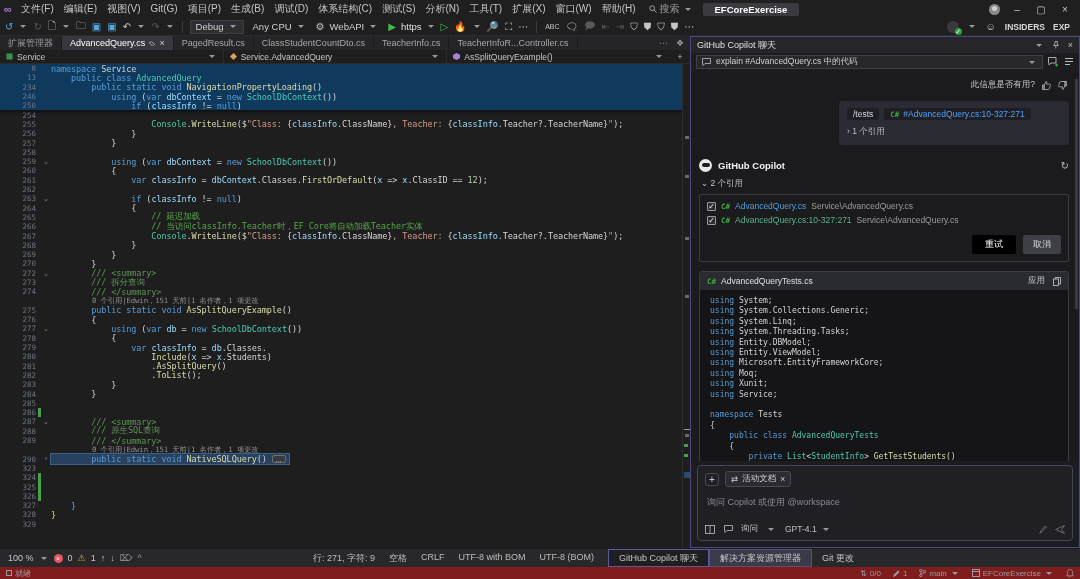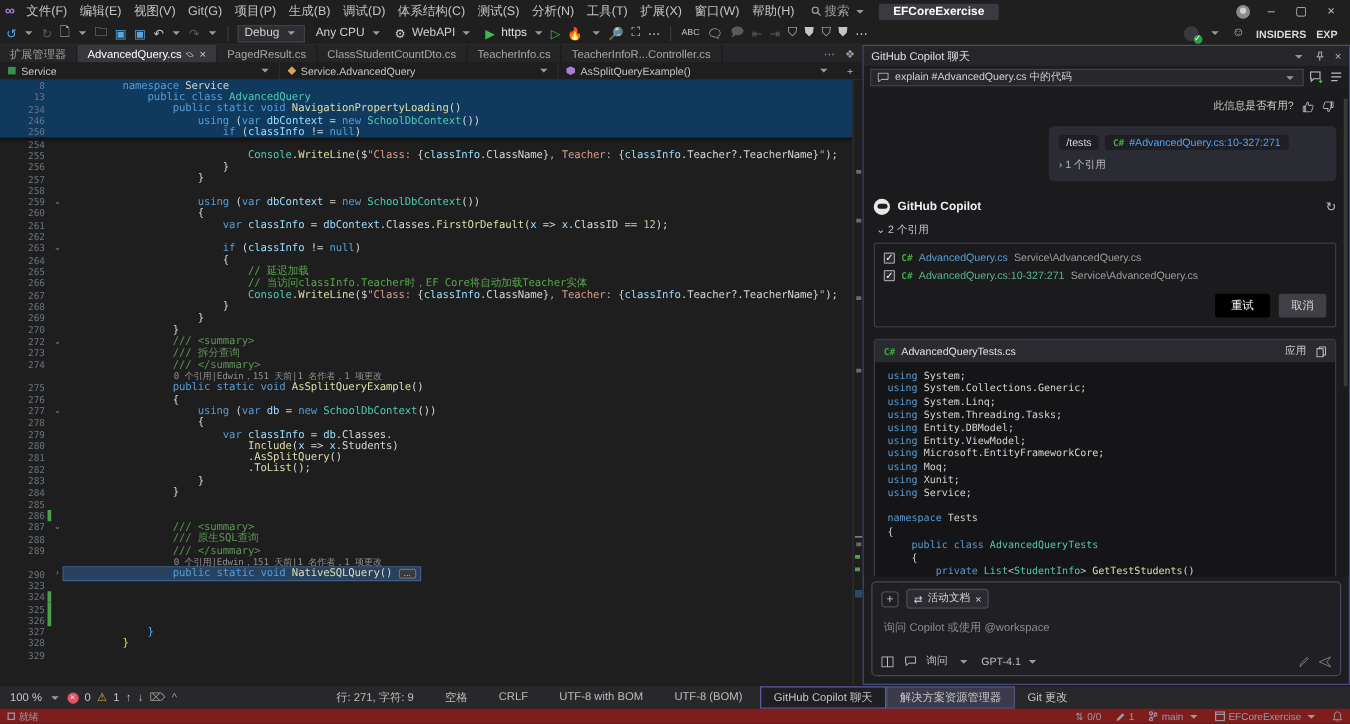--- a/index.html
+++ b/index.html
@@ -66,21 +66,21 @@
   #editor { position:absolute; left:0; top:64px; width:690px; height:484px; background:#1e1e1e; overflow:hidden; }
   #sticky { position:absolute; left:0; top:0; width:682px; background:#0f3a5e;
     box-shadow:0 2px 3px rgba(0,0,0,.5); z-index:3; }
   #code-lines { position:absolute; left:0; top:46.5px; width:682px; }
   .cl { display:flex; align-items:center; height:9.3px; white-space:pre; position:relative; }
   .cl .gut { width:38px; flex:none; text-align:right; color:#6b7480;
     font-family:"DejaVu Sans Mono", monospace; font-size:7.5px; padding-right:2px; }
   .cl .bar { width:3px; height:9.3px; flex:none; background:transparent; }
   .cl .bar.on { background:#4b9e4b; }
   .cl .fold { width:10px; flex:none; color:#8a8a8a; font-size:7px; text-align:center; line-height:9.3px;}
-  .cl .code { font-family:"DejaVu Sans Mono", monospace; font-size:8.5px; letter-spacing:-0.1px;margin-left:47px; }
+  .cl .code { font-family:"DejaVu Sans Mono", monospace; font-size:8.5px; letter-spacing:-0.1px; }
   .cl.lens .code { font-size:7.3px; color:#8f8f8f; padding-left:41px; }
   .cl.current { outline:1px solid #4e4e55; outline-offset:-1px; }
   .cl.selected .codewrap { background:#27415f; outline:1px solid #3c5f85; padding-right:3px; }
   .codewrap { display:flex; align-items:center; }
   .collapse-badge { font-size:7px; color:#d0d0d0; background:#3a3a3e; border:1px solid #6e6e6e;
     border-radius:2px; padding:0 3px; margin-left:5px; line-height:7px; height:8px; }
   .pencil { position:absolute; left:2px; top:0; width:9px; height:9px; }
   .tk-k{color:#569cd6} .tk-t{color:#4ec9b0} .tk-m{color:#dcdcaa} .tk-v{color:#9cdcfe}
   .tk-s{color:#d69d85} .tk-c{color:#57a64a} .tk-d{color:#5d9455} .tk-n{color:#b5cea8}
   .tk-p{color:#d4d4d4} .tk-by{color:#ffd757} .tk-bb{color:#4fb0ff}
@@ -92,21 +92,21 @@
   .sb-mark.line { background:#9a9a9a; height:1px; width:6px; left:1px; }
   .sb-mark.blue { background:#2a4a6a; height:6px; width:6px; left:1px; }
 
   
   #editor-bar { position:absolute; left:0; top:548px; width:1080px; height:19px;
     background:#28282b; border-top:1px solid #1b1b1b; display:flex; align-items:center; font-size:9px; }
   #zoom-box { display:flex; align-items:center; gap:5px; padding:0 8px; color:#c5c5c5; }
   .err-ic { display:inline-block; width:9px; height:9px; border-radius:50%; background:#e05561;
     color:#fff; font-size:7px; line-height:9px; text-align:center; }
   .warn-ic { color:#d7ba3d; font-size:9px; }
-  #doc-status { display:flex; gap:25px; color:#bdbdbd; margin-left:auto; padding-right:14px; }
+  #doc-status { display:flex; gap:14px; color:#bdbdbd; margin-left:auto; padding-right:14px; }
   #tool-tabs { display:flex; align-items:stretch; height:100%; width:472px; flex:none; font-size:9px; }
   .tool-tab { display:flex; align-items:center; padding:0 10px; color:#c5c5c5; }
   .tool-tab.active { border:1px solid #5b5b9e; background:#1f1f23; }
   .tool-tab.focus { background:#3a3a4a; border:1px solid #52527a; }
 
   
   #statusbar { position:absolute; left:0; top:567px; width:1080px; height:12px;
     background:#7f1d1d; display:flex; align-items:center; font-size:8px; color:#9a9aa5; padding:0 6px; }
   .sb-item { display:flex; align-items:center; gap:3px; margin-right:12px; }
   #statusbar-right { margin-left:auto; display:flex; align-items:center; }

